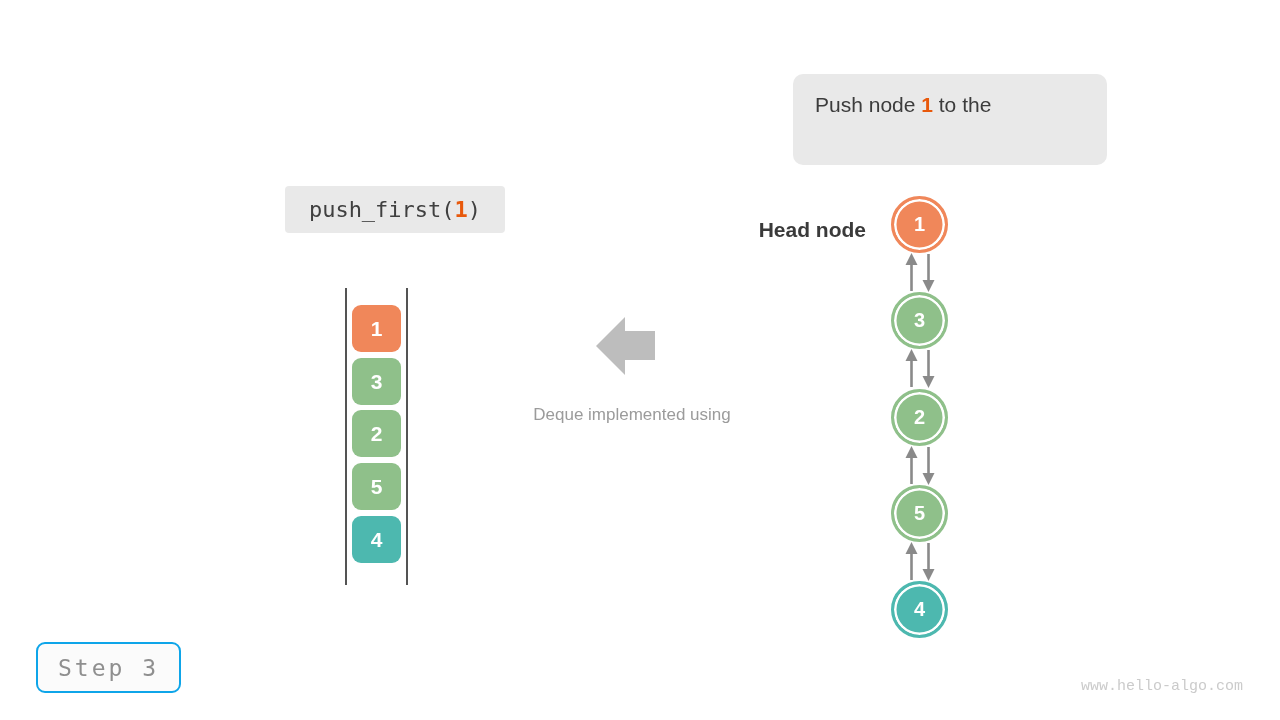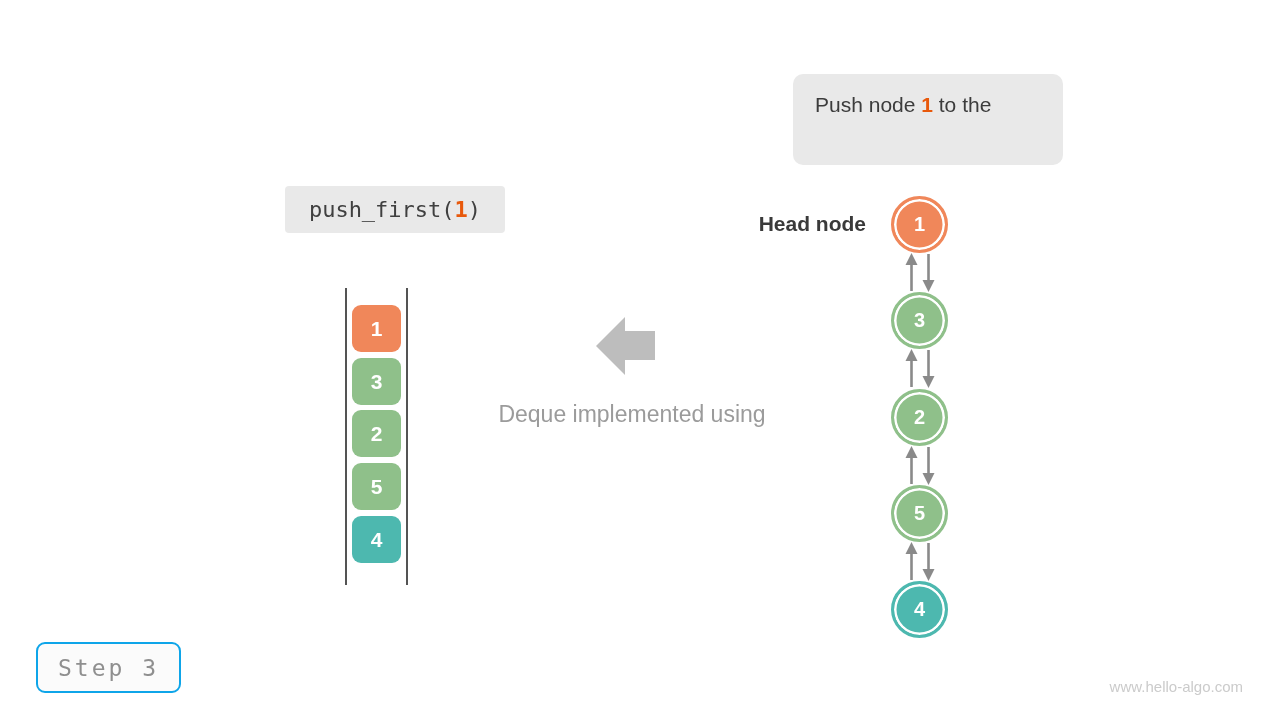--- a/index.html
+++ b/index.html
@@ -4,21 +4,21 @@
 <style>
   html,body{margin:0;padding:0;background:#ffffff;}
   #canvas{
     position:relative;width:1280px;height:720px;background:#ffffff;overflow:hidden;
     font-family:"Liberation Sans","DejaVu Sans",sans-serif;
   }
   .abs{position:absolute;}
 
   
   .callout{
-    left:793px;top:74px;width:270px;height:91px;
+    left:793px;top:74px;width:314px;height:91px;
     background:#e9e9e9;border-radius:10px;
     font-size:21px;line-height:29px;color:#3c3c3c;
     padding:16px 0 0 22px;box-sizing:border-box;
   }
   .hl{color:#e8590c;font-weight:bold;}
 
   
   .codebox{
     left:285px;top:186px;width:220px;height:47px;
     background:#e9e9e9;border-radius:4px;
@@ -32,21 +32,21 @@
   .rail{width:2px;background:#545454;}
   .stack-cell{
     left:352px;width:49px;height:47px;border-radius:9px;
     display:flex;align-items:center;justify-content:center;
     color:#ffffff;font-weight:bold;font-size:21px;
   }
 
   
   .caption{
     left:482px;top:400px;width:300px;text-align:center;
-    font-size:23px;line-height:29px;color:#9b9b9b;
+    font-size:17px;line-height:29px;color:#9b9b9b;
   }
 
   
   .node{
     left:891px;width:57px;height:57px;border-radius:50%;
     border:3px solid;box-sizing:border-box;
     box-shadow:inset 0 0 0 2.5px #ffffff;
     display:flex;align-items:center;justify-content:center;
     color:#ffffff;font-weight:bold;font-size:20px;
   }
@@ -64,21 +64,21 @@
     background:#fbfbfb;border:2px solid #0ea5e9;border-radius:9px;
     box-sizing:border-box;
     display:flex;align-items:center;justify-content:center;
     font-family:"DejaVu Sans Mono","Liberation Mono",monospace;
     font-size:23px;letter-spacing:3px;color:#8f8f8f;
   }
 
   
   .watermark{
     right:37px;top:678px;
-    font-family:Liberation Sans, sans-serif;
+    font-family:Liberation Mono, monospace;
     font-size:15px;color:#cbcbcb;text-align:center;
   }
 </style>
 </head>
 <body>
 
 <div id="canvas">
 
   <div class="abs callout">
     <div><span>Push node </span><span class="hl">1</span><span> to the</span></div>
@@ -102,21 +102,21 @@
   <div class="abs" style="left:596px;top:317px;width:59px;height:58px;">
     <svg width="59" height="58" viewBox="0 0 59 58">
       <polygon points="0,29 29,0 29,14 59,14 59,43 29,43 29,58" fill="#bdbdbd"></polygon>
     </svg>
   </div>
 
   <div class="abs caption">
     <div>Deque implemented using</div>
   </div>
 
-  <div class="abs side-label" style="top:211px;">Head node</div>
+  <div class="abs side-label" style="top:217px;">Head node</div>
 
   <div class="abs node" style="top: 196px; background-color: rgb(240, 135, 90); border-color: rgb(240, 135, 90);">1</div>
   <div class="abs node" style="top: 292px; background-color: rgb(143, 192, 138); border-color: rgb(143, 192, 138);">3</div>
   <div class="abs node" style="top: 389px; background-color: rgb(143, 192, 138); border-color: rgb(143, 192, 138);">2</div>
   <div class="abs node" style="top: 485px; background-color: rgb(143, 192, 138); border-color: rgb(143, 192, 138);">5</div>
   <div class="abs node" style="top: 581px; background-color: rgb(77, 184, 175); border-color: rgb(77, 184, 175);">4</div>
 
   <div class="abs connector" style="top:253px;">
     <svg width="36" height="39" viewBox="0 0 36 39">
       <line x1="9.5" y1="38" x2="9.5" y2="10" stroke="#8a8a8a" stroke-width="2.6"></line>

